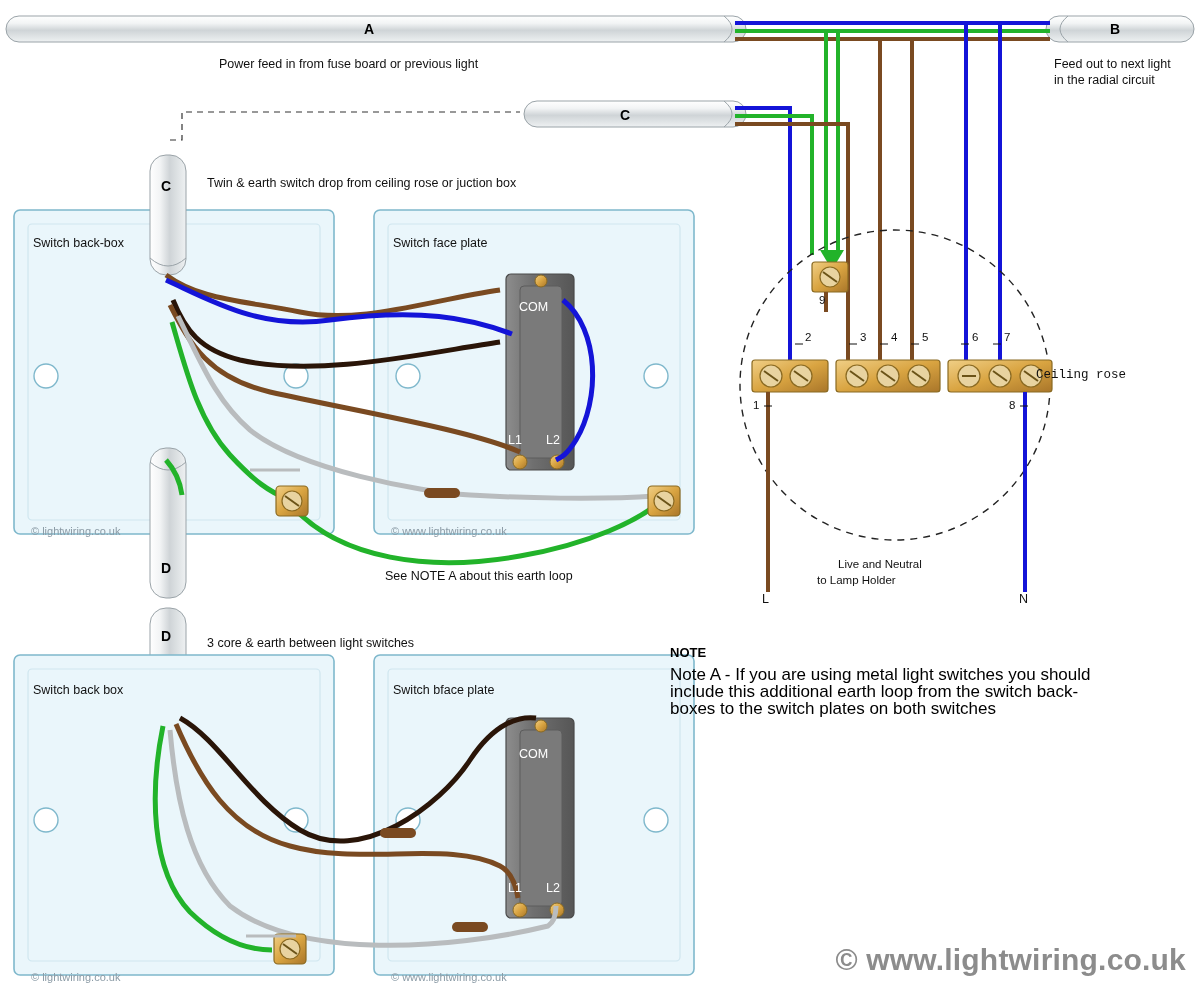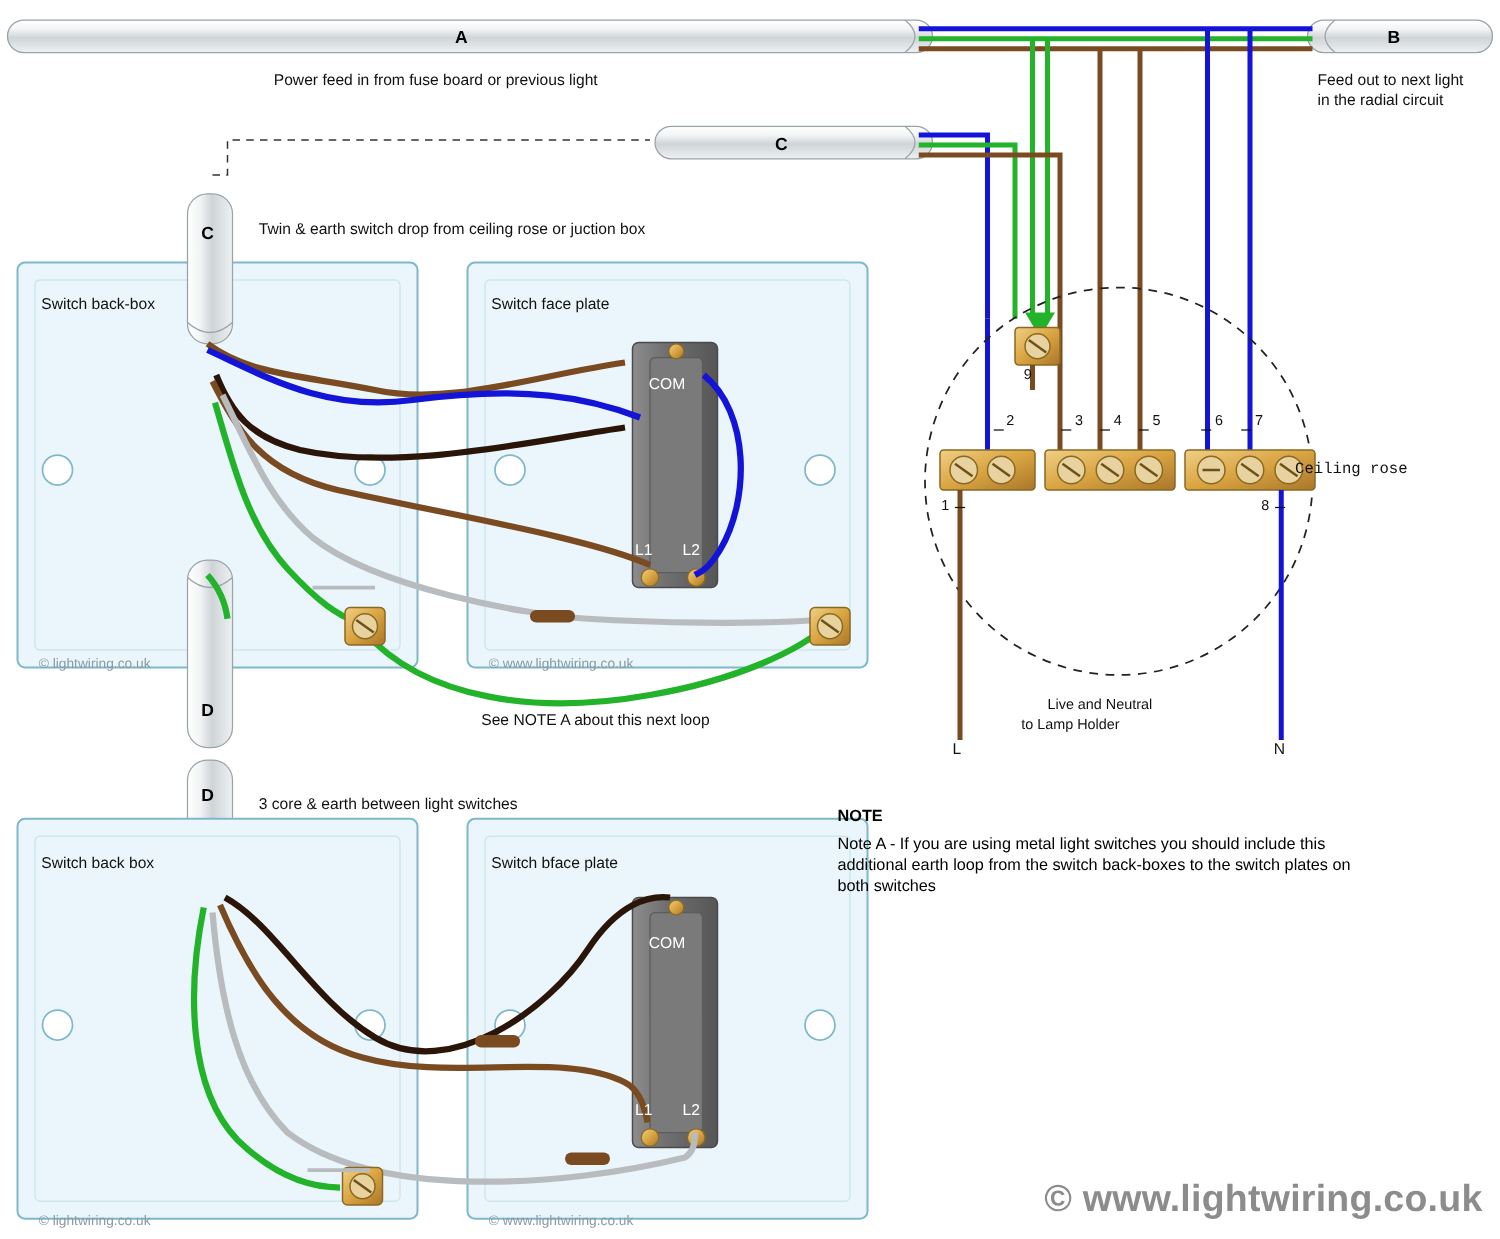--- a/index.html
+++ b/index.html
@@ -14,21 +14,21 @@
   .stage{position:absolute;left:0;top:0;width:1200px;height:991px;}
   svg.diagram{position:absolute;left:0;top:0;width:1200px;height:991px;}
   .lbl{position:absolute;font-size:12.5px;color:#111;white-space:nowrap;}
   .lbl.small{font-size:11.5px;}
   .wm{position:absolute;font-size:11px;color:#8a9aa5;margin-top:21px;}
   .bigwm{
     position:absolute;right:14px;bottom:14px;
     font-size:30px;color:#8c8c8c;font-weight:bold;letter-spacing:.2px;
   }
   .notes-title{position:absolute;font-size:13px;font-weight:bold;}
-  .notes-body{position:absolute;font-size:13px;line-height:17px;width:430px;}
+  .notes-body{position:absolute;font-size:17px;line-height:17px;width:430px;}
   .cablecap{
     position:absolute;font-size:14px;font-weight:bold;color:#000;
   }
 </style>
 </head>
 <body>
 
 <div class="stage">
 
   <svg class="diagram" viewBox="0 0 1200 991">
@@ -256,21 +256,21 @@
   <div class="cablecap" style="left:161px;top:628px;">D</div>
   <div class="lbl" style="left:207px;top:636px;">3 core &amp; earth between light switches</div>
 
   <div class="lbl" style="left:33px;top:236px;">Switch back-box</div>
   <div class="lbl" style="left:393px;top:236px;">Switch face plate</div>
   <div class="lbl" style="left:519px;top:300px;color:#fff;">COM</div>
   <div class="lbl" style="left:508px;top:433px;color:#fff;">L1</div>
   <div class="lbl" style="left:546px;top:433px;color:#fff;">L2</div>
   <div class="wm" style="left:31px;top:504px;">© lightwiring.co.uk</div>
   <div class="wm" style="left:391px;top:504px;">© www.lightwiring.co.uk</div>
-  <div class="lbl" style="left:385px;top:569px;">See NOTE A about this next loop</div>
+  <div class="lbl" style="left:385px;top:569px;">See NOTE A about this earth loop</div>
 
   <div class="lbl" style="left:33px;top:683px;">Switch back box</div>
   <div class="lbl" style="left:393px;top:683px;">Switch bface plate</div>
   <div class="lbl" style="left:519px;top:747px;color:#fff;">COM</div>
   <div class="lbl" style="left:508px;top:881px;color:#fff;">L1</div>
   <div class="lbl" style="left:546px;top:881px;color:#fff;">L2</div>
   <div class="wm" style="left:31px;top:950px;">© lightwiring.co.uk</div>
   <div class="wm" style="left:391px;top:950px;">© www.lightwiring.co.uk</div>
 
   <div class="lbl" style="left:1036px;top:368px;font-family:Liberation Mono, monospace;">Ceiling rose</div>

